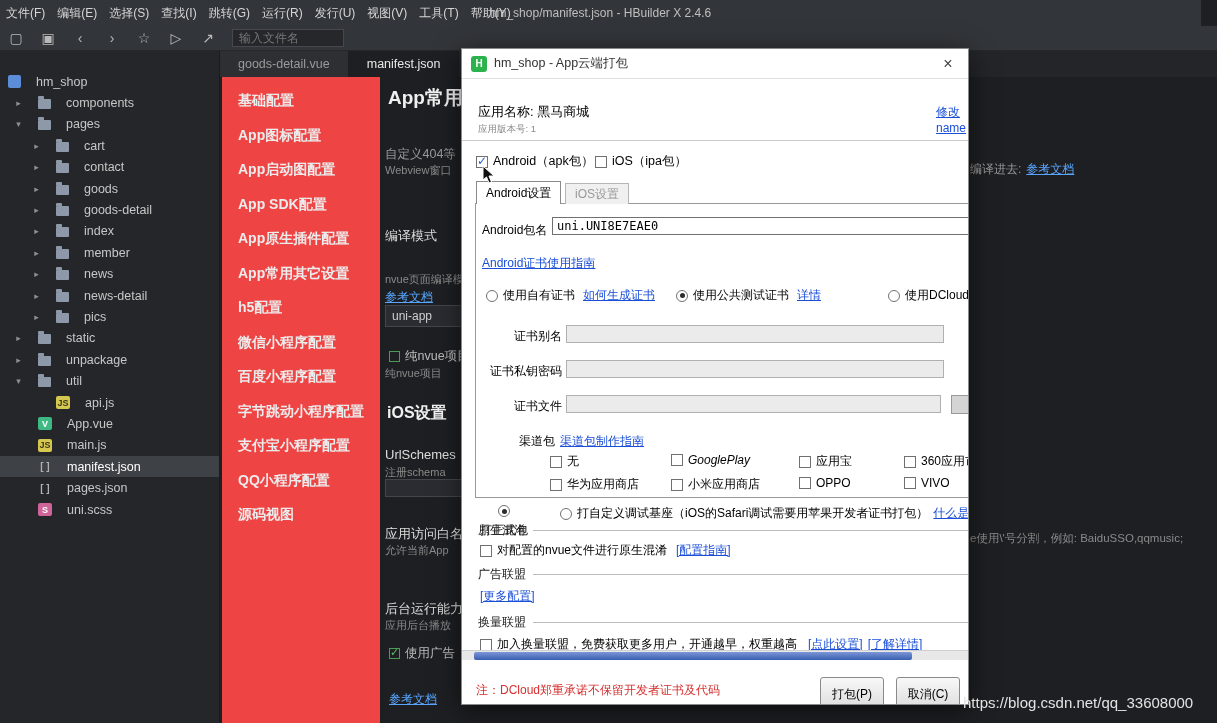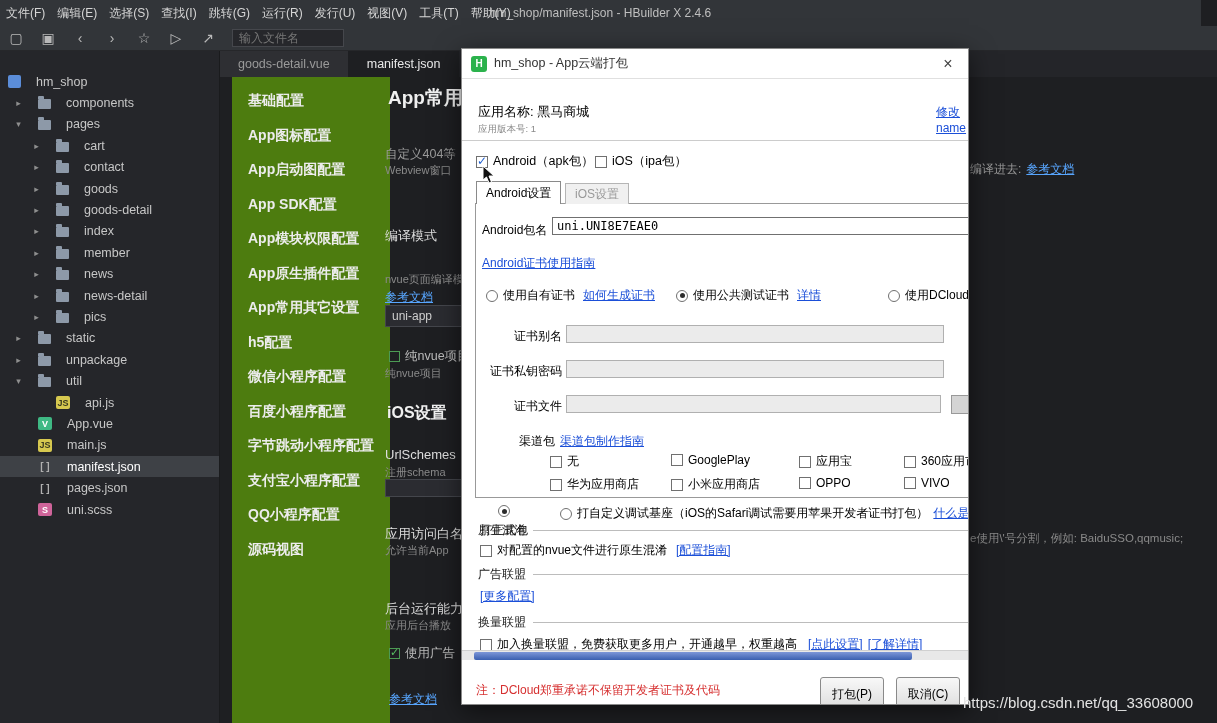--- a/index.html
+++ b/index.html
@@ -41,21 +41,21 @@
   .b-scss { background:#cf649a; color:#fff;}
   .b-json { background:none; color:#b0b0b0; font-size:10px;}
   
   .tabbar { position:absolute; top:51px; left:220px; right:0; height:26px; background:#242529;
             display:flex; z-index:4;}
   .etab { padding:0 18px; display:flex; align-items:center; font-size:12.5px; color:#9a9a9a;
           background:#2e2f33; border-right:1px solid #1e1f22; cursor:pointer;}
   .etab.active { background:#1e1f22; color:#e8e8e8;}
   
   .editor { position:absolute; top:77px; left:220px; right:0; bottom:0; background:#1e1f22; overflow:hidden; z-index:3;}
-  .confignav { position:absolute; left:12px; top:0; width:158px; bottom:0; background:#4d7c0f; padding-top:6px;}
+  .confignav { position:absolute; left:2px; top:0; width:158px; bottom:0; background:#ef4444; padding-top:6px;}
   .cfg-item { height:34.5px; line-height:34.5px; padding-left:16px; color:#ececec; font-size:14px;
               font-weight:bold; white-space:nowrap; overflow:hidden; cursor:pointer;}
   .frag { position:absolute; white-space:nowrap;}
   .h1 { font-size:19px; font-weight:bold; color:#f0f0f0;}
   .h2 { font-size:16px; font-weight:bold; color:#f0f0f0;}
   .lbl { font-size:13px; color:#dddddd;}
   .dsc { font-size:11px; color:#8a8a8a;}
   .dlnk { color:#58a6ff; text-decoration:underline; font-size:12px; cursor:pointer;}
   .dbox { background:#2b2c31; border:1px solid #44464c; color:#cfcfcf; font-size:12px;
           display:flex; align-items:center; padding:0 6px;}
@@ -239,21 +239,20 @@
   <div class="etab">goods-detail.vue</div>
   <div class="etab active">manifest.json</div>
 </div>
 
 <div class="editor">
   <div class="confignav">
     <div class="cfg-item">基础配置</div>
     <div class="cfg-item">App图标配置</div>
     <div class="cfg-item">App启动图配置</div>
     <div class="cfg-item">App SDK配置</div>
-    <div class="cfg-item">App模块权限配置</div>
     <div class="cfg-item">App原生插件配置</div>
     <div class="cfg-item">App常用其它设置</div>
     <div class="cfg-item">h5配置</div>
     <div class="cfg-item">微信小程序配置</div>
     <div class="cfg-item">百度小程序配置</div>
     <div class="cfg-item">字节跳动小程序配置</div>
     <div class="cfg-item">支付宝小程序配置</div>
     <div class="cfg-item">QQ小程序配置</div>
     <div class="cfg-item">源码视图</div>
   </div>
@@ -350,21 +349,21 @@
 
   <div class="hrow" style="left:57px; top:384px;">
     <span style="font-size:12px;">渠道包</span>
     <span class="lnk">渠道包制作指南</span>
   </div>
 
   <div class="hrow" style="left:88px; top:404px;">
     <span class="cb"></span>
     <span>无</span>
   </div>
-  <div class="hrow" style="left:209px; top:404px;">
+  <div class="hrow" style="left:209px; top:404px;font-style:italic;">
     <span class="cb"></span>
     <span>GooglePlay</span>
   </div>
   <div class="hrow" style="left:337px; top:404px;">
     <span class="cb"></span>
     <span>应用宝</span>
   </div>
   <div class="hrow" style="left:442px; top:404px;">
     <span class="cb"></span>
     <span>360应用市场</span>

